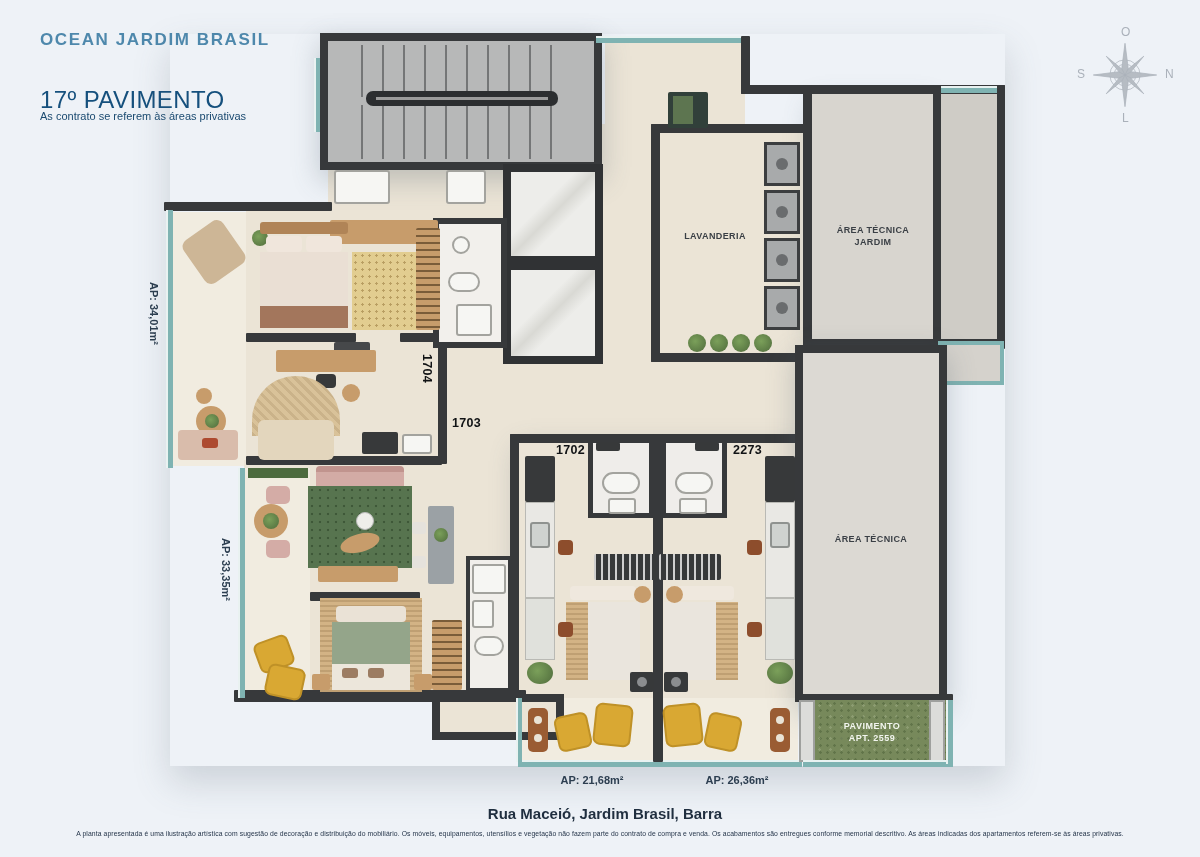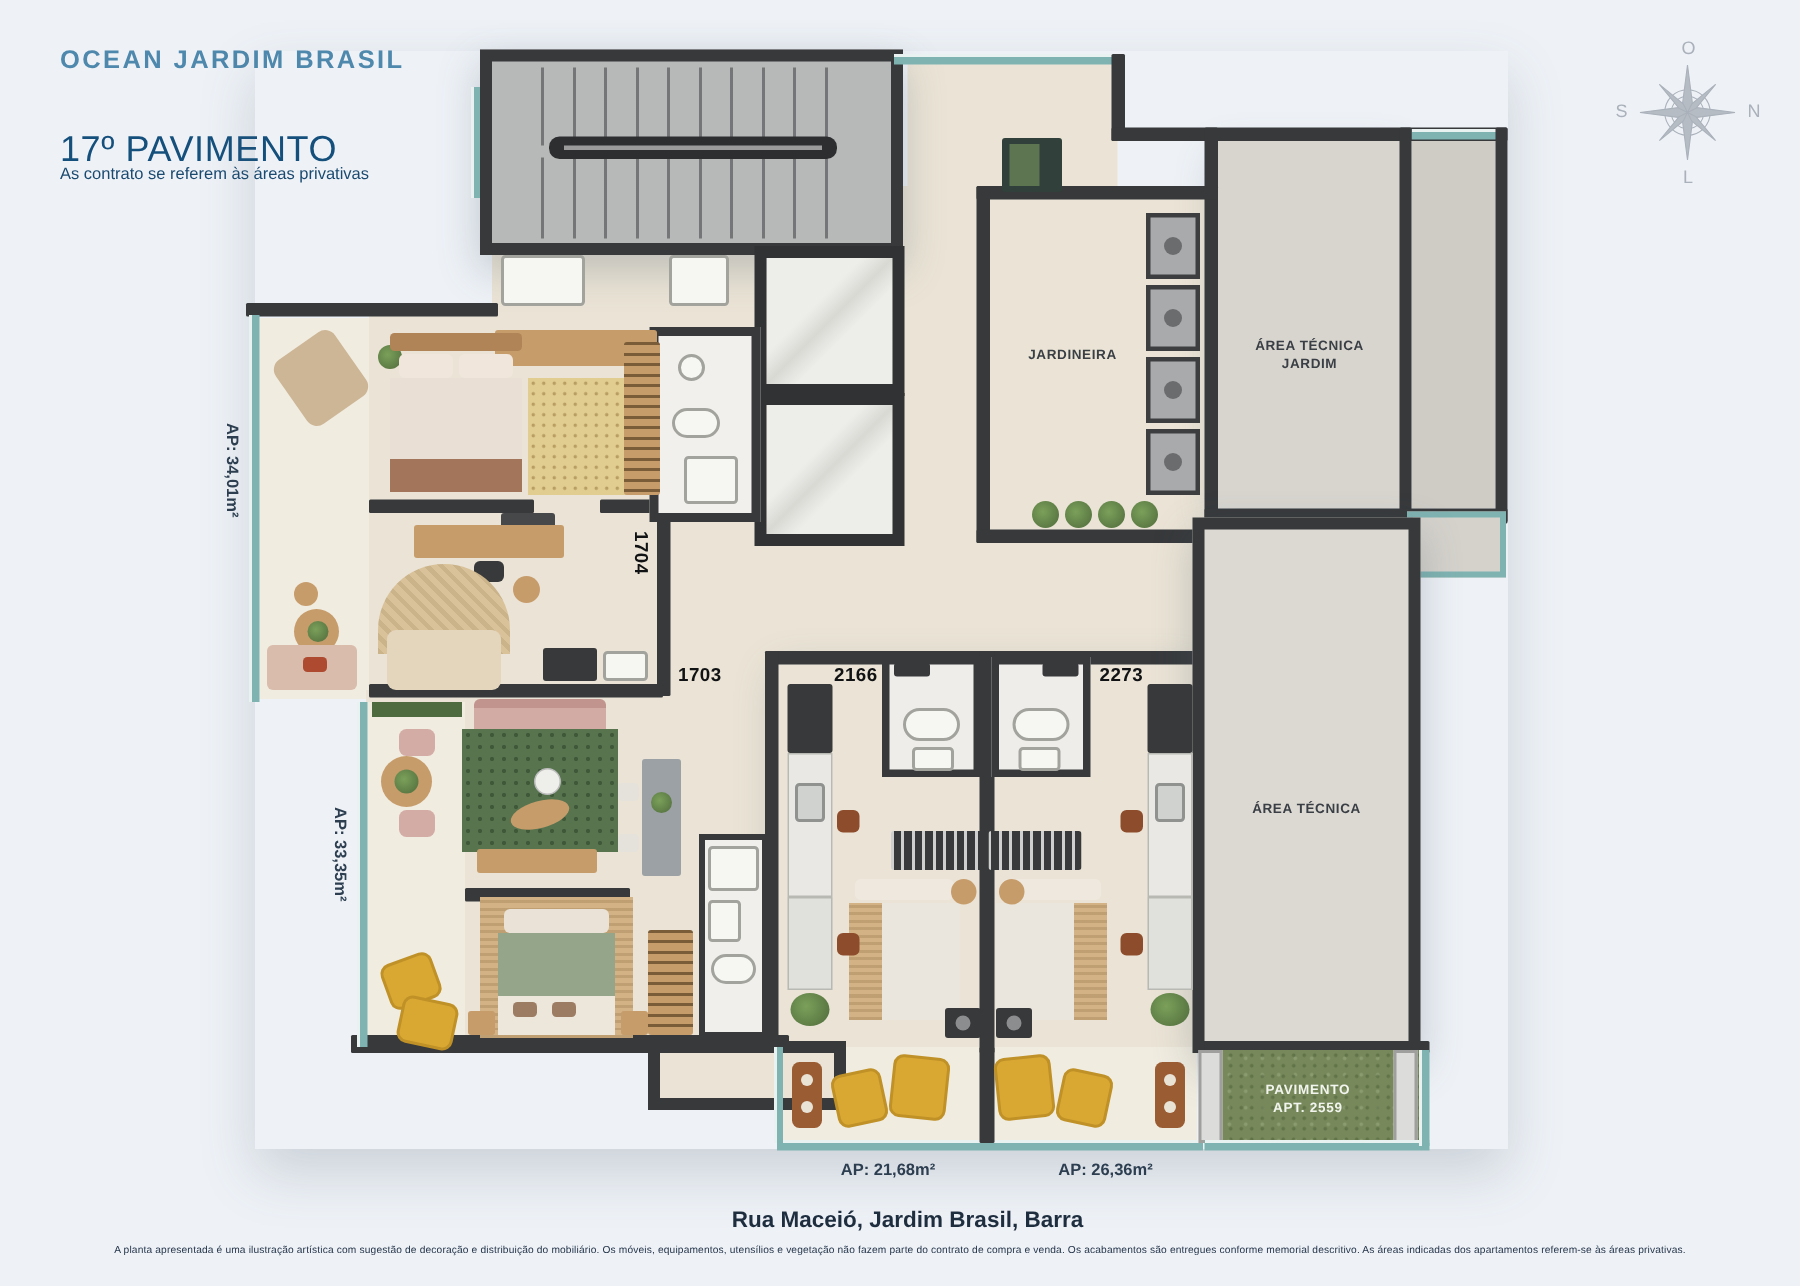--- a/index.html
+++ b/index.html
@@ -131,21 +131,21 @@
 <div class="abs marble" style="left:503px;top:164px;width:100px;height:100px;border:8px solid #303234"></div>
 <div class="abs marble" style="left:503px;top:262px;width:100px;height:102px;border:8px solid #303234"></div>
 <div class="abs" style="left:433px;top:218px;width:74px;height:130px;border:6px solid #37393b;background:#f2f0ec"></div>
 <div class="abs white-fix round" style="left:452px;top:236px;width:18px;height:18px"></div>
 <div class="abs white-fix" style="left:448px;top:272px;width:32px;height:20px;border-radius:10px"></div>
 <div class="abs white-fix" style="left:456px;top:304px;width:36px;height:32px"></div>
 
 <div class="abs" style="left:668px;top:92px;width:40px;height:36px;background:#31403a;border-radius:2px">
   <div class="abs" style="left:5px;top:4px;width:20px;height:28px;background:#5d7550"></div>
 </div>
-<div class="abs ctr rm-label" style="left:656px;top:230px;width:118px;height:14px">JARDINEIRA</div>
+<div class="abs ctr rm-label" style="left:656px;top:230px;width:118px;height:14px">LAVANDERIA</div>
 <div class="abs" style="left:764px;top:142px;width:36px;height:44px;background:#a8aaab;border:3px solid #3c3e40">
     <div class="abs round" style="left:9px;top:13px;width:12px;height:12px;background:#6a6c6e"></div>
   </div>
 <div class="abs" style="left:764px;top:190px;width:36px;height:44px;background:#a8aaab;border:3px solid #3c3e40">
     <div class="abs round" style="left:9px;top:13px;width:12px;height:12px;background:#6a6c6e"></div>
   </div>
 <div class="abs" style="left:764px;top:238px;width:36px;height:44px;background:#a8aaab;border:3px solid #3c3e40">
     <div class="abs round" style="left:9px;top:13px;width:12px;height:12px;background:#6a6c6e"></div>
   </div>
 <div class="abs" style="left:764px;top:286px;width:36px;height:44px;background:#a8aaab;border:3px solid #3c3e40">
@@ -293,22 +293,22 @@
 <div class="abs glass-h" style="left:803px;top:760px;width:150px;height:7px"></div>
 <div class="abs glass-v" style="left:946px;top:700px;width:7px;height:64px"></div>
 <div class="abs ctr" style="left:815px;top:718px;width:114px;height:28px;font-size:9px;font-weight:700;color:#f2f5ee;letter-spacing:.5px;line-height:1.35;text-align:center">
   <div>
       <div>PAVIMENTO</div>
       <div>APT. 2559</div>
     </div>
 </div>
 
 <div class="abs unit-num vert" style="left:420px;top:354px">1704</div>
-<div class="abs unit-num" style="left:452px;top:443px">1703</div>
-<div class="abs unit-num" style="left:556px;top:443px">2166</div>
+<div class="abs unit-num" style="left:452px;top:416px">1703</div>
+<div class="abs unit-num" style="left:556px;top:443px">1702</div>
 <div class="abs unit-num" style="left:733px;top:443px">2273</div>
 <div class="abs ap vert" style="left:148px;top:282px">AP: 34,01m²</div>
 <div class="abs ap vert" style="left:220px;top:538px">AP: 33,35m²</div>
 <div class="abs ap ctr" style="left:537px;top:772px;width:110px;height:16px">AP: 21,68m²</div>
 <div class="abs ap ctr" style="left:682px;top:772px;width:110px;height:16px">AP: 26,36m²</div>
 
 <div class="abs addr" style="left:160px;top:805px;width:890px">Rua Maceió, Jardim Brasil, Barra</div>
 <div class="abs disclaimer" style="left:0;top:830px;width:1200px">A planta apresentada é uma ilustração artística com sugestão de decoração e distribuição do mobiliário. Os móveis, equipamentos, utensílios e vegetação não fazem parte do contrato de compra e venda. Os acabamentos são entregues conforme memorial descritivo. As áreas indicadas dos apartamentos referem-se às áreas privativas.</div>
 
 </body></html>

